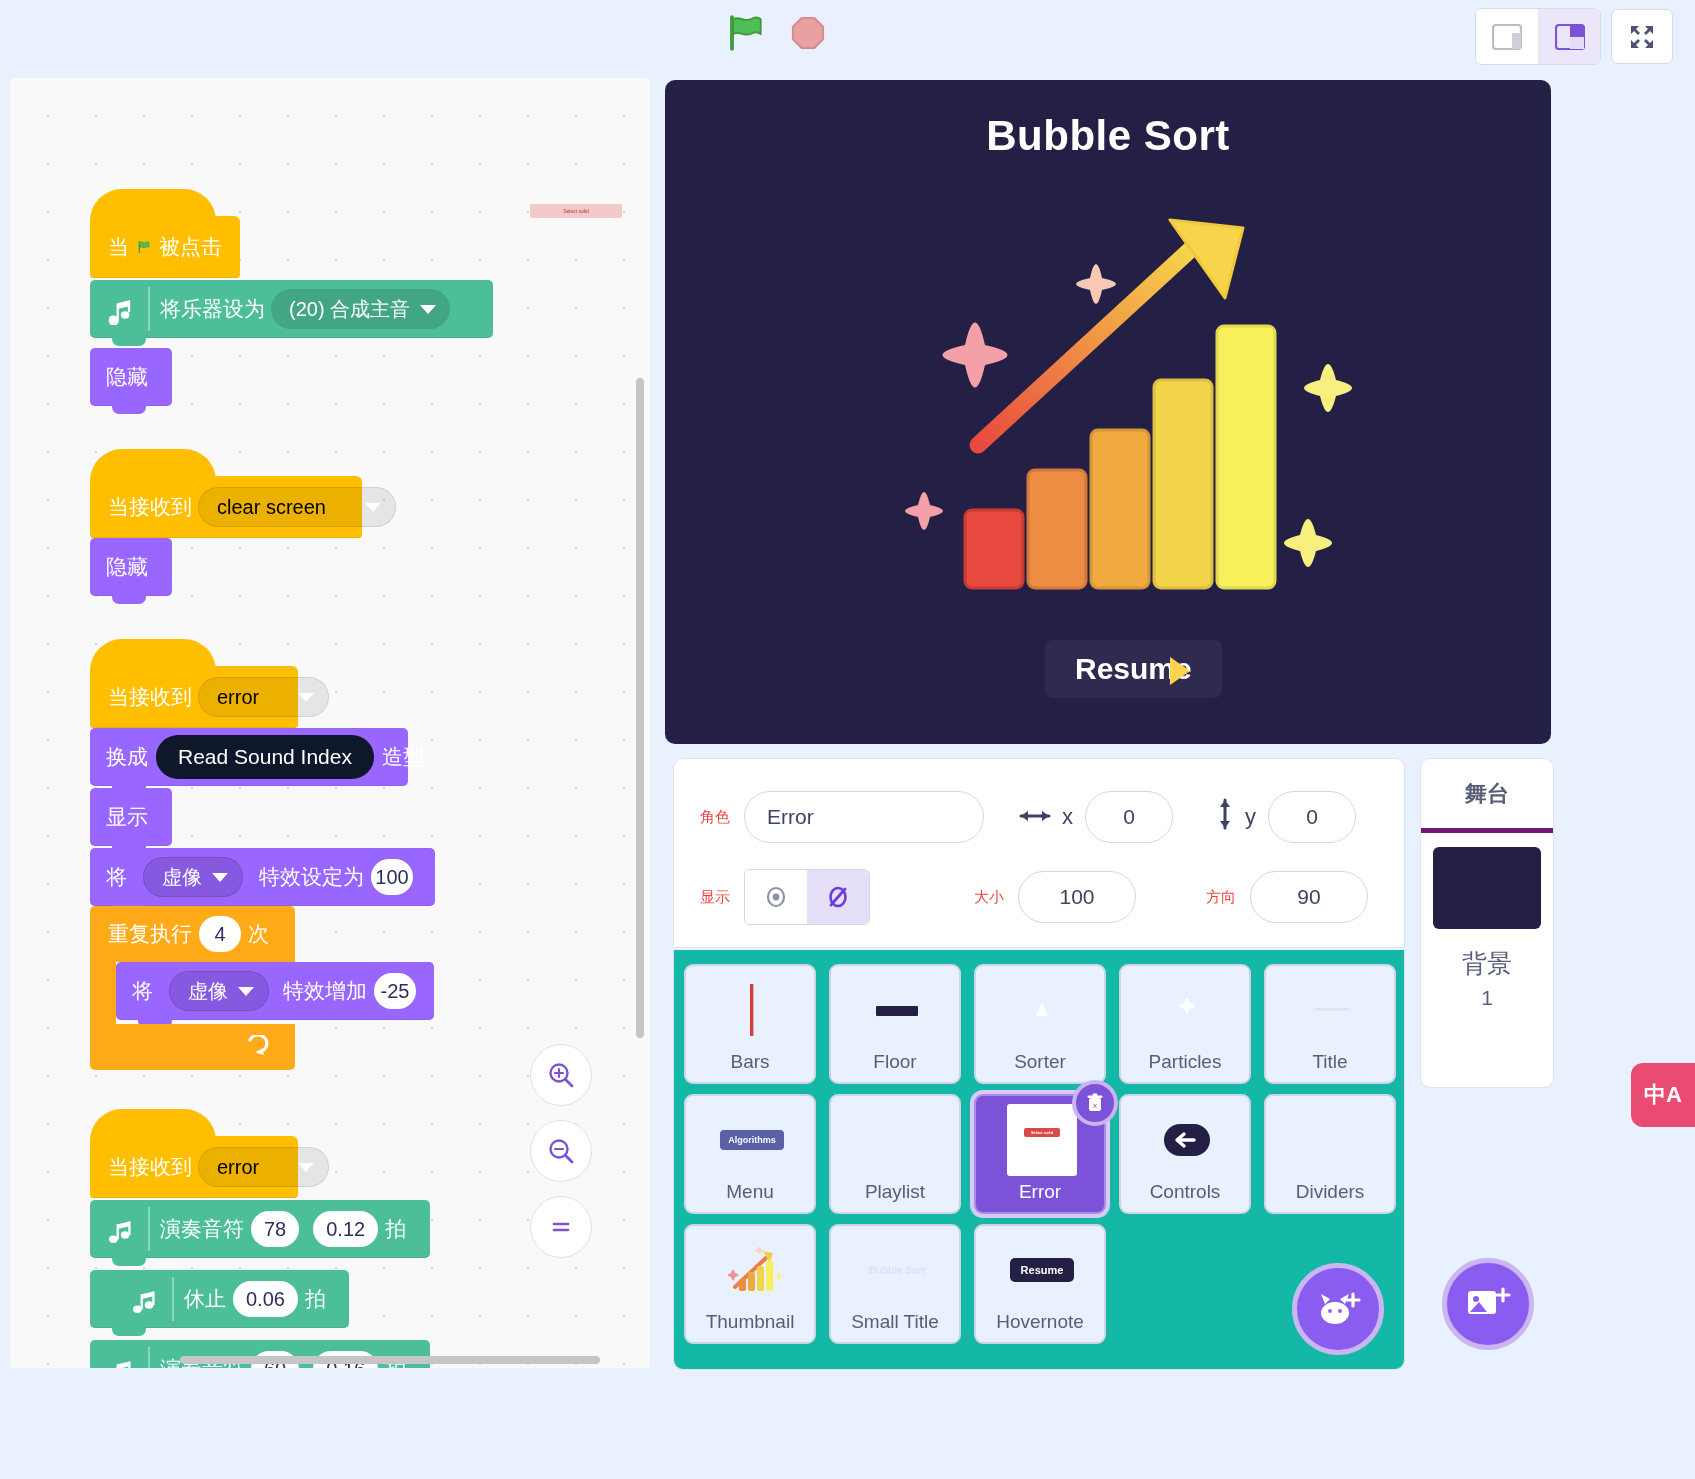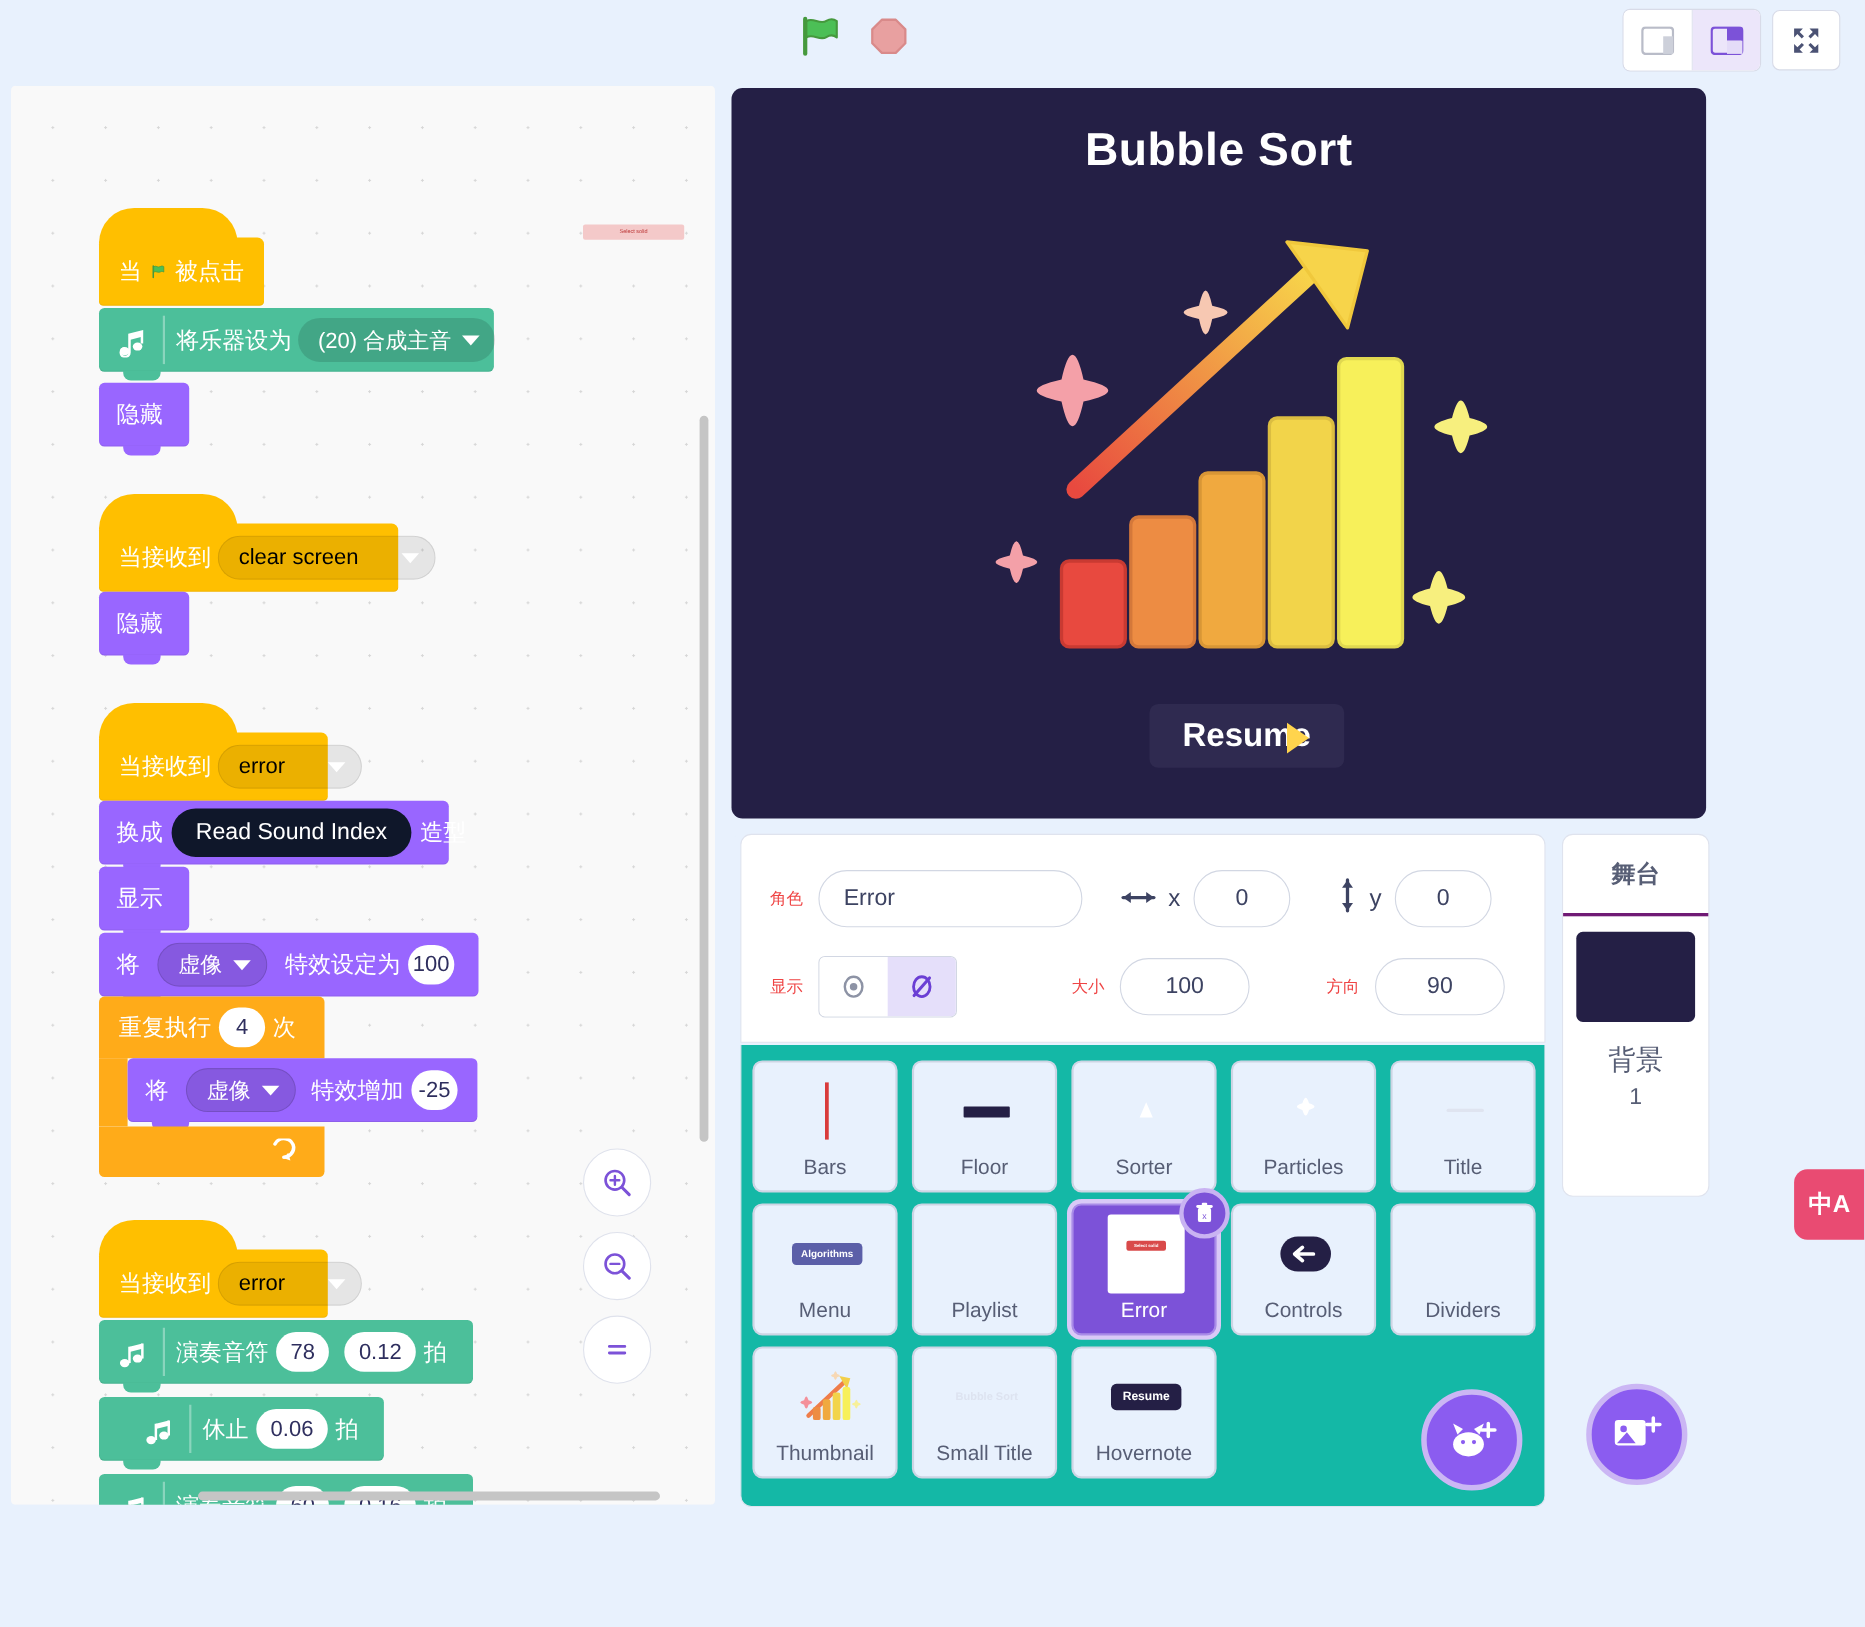--- a/index.html
+++ b/index.html
@@ -186,21 +186,21 @@
     background: #8b5cf0; border: 5px solid #cbb6f4; display: flex; align-items: center;
     justify-content: center; cursor: pointer; z-index: 4;
   }
 
   
   .stage-panel {
     position: absolute; left: 1420px; top: 758px; width: 134px; height: 330px;
     background: #fff; border: 1px solid #dfe3ee; border-radius: 10px;
   }
   .stage-panel-hd { height: 74px; display: flex; align-items: center; justify-content: center;
-                    font-size: 22px; font-weight: bold; color: #575e75; border-bottom: 3px solid #701a75; }
+                    font-size: 22px; font-weight: bold; color: #575e75; border-bottom: 5px solid #701a75; }
   .stage-thumb { width: 108px; height: 82px; margin: 14px auto 0; background: #241f45; border-radius: 6px; }
   .stage-bd-lbl { text-align: center; font-size: 25px; color: #575e75; margin-top: 18px; }
   .stage-bd-num { text-align: center; font-size: 21px; color: #575e75; margin-top: 6px; }
   .addbg {
     position: absolute; left: 1442px; top: 1258px; width: 92px; height: 92px; border-radius: 50%;
     background: #8b5cf0; border: 5px solid #cbb6f4; display: flex; align-items: center;
     justify-content: center; cursor: pointer;
   }
 
   
@@ -262,21 +262,21 @@
 
     <div class="blk hat ev" style="left:80px; top:138px; width:150px;">
       <span>当</span>
       <svg width="26" height="26" viewBox="0 0 24 24" style="margin:0 8px;">
         <path d="M4 3 L4 21" stroke="#45993d" stroke-width="2.4" stroke-linecap="round" fill="none"></path>
         <path d="M4.6 4.2 C8 1.8 11.5 6.2 15 4 C17.6 2.4 19.6 3.5 20.4 4.1 L20.4 12.6 C19.4 11.8 17.4 10.9 15 12.4 C11.6 14.5 8 10.3 4.6 12.6 Z" fill="#4cbf56" stroke="#45993d" stroke-width="1.1"></path>
       </svg>
       <span>被点击</span>
     </div>
 
-    <div class="blk stack music" style="left:80px; top:202px; width:359px;">
+    <div class="blk stack music" style="left:80px; top:202px; width:403px;">
       <span class="m-icon">
         <svg width="36" height="32" viewBox="0 0 36 32">
           <path d="M8 24 a4.2 4.2 0 1 0 4.4 4.2 V11 l12-3 v11.5" fill="none" stroke="#fff" stroke-width="2.4"></path>
           <ellipse cx="7.8" cy="26.8" rx="4.6" ry="3.9" fill="#fff"></ellipse>
           <ellipse cx="20.2" cy="22.4" rx="4.6" ry="3.9" fill="#fff"></ellipse>
           <path d="M12.4 11 L24.4 8 L24.4 13 L12.4 16 Z" fill="#fff"></path>
         </svg>
       </span>
       <span>将乐器设为</span>
       <span class="drop-field drop-music">

